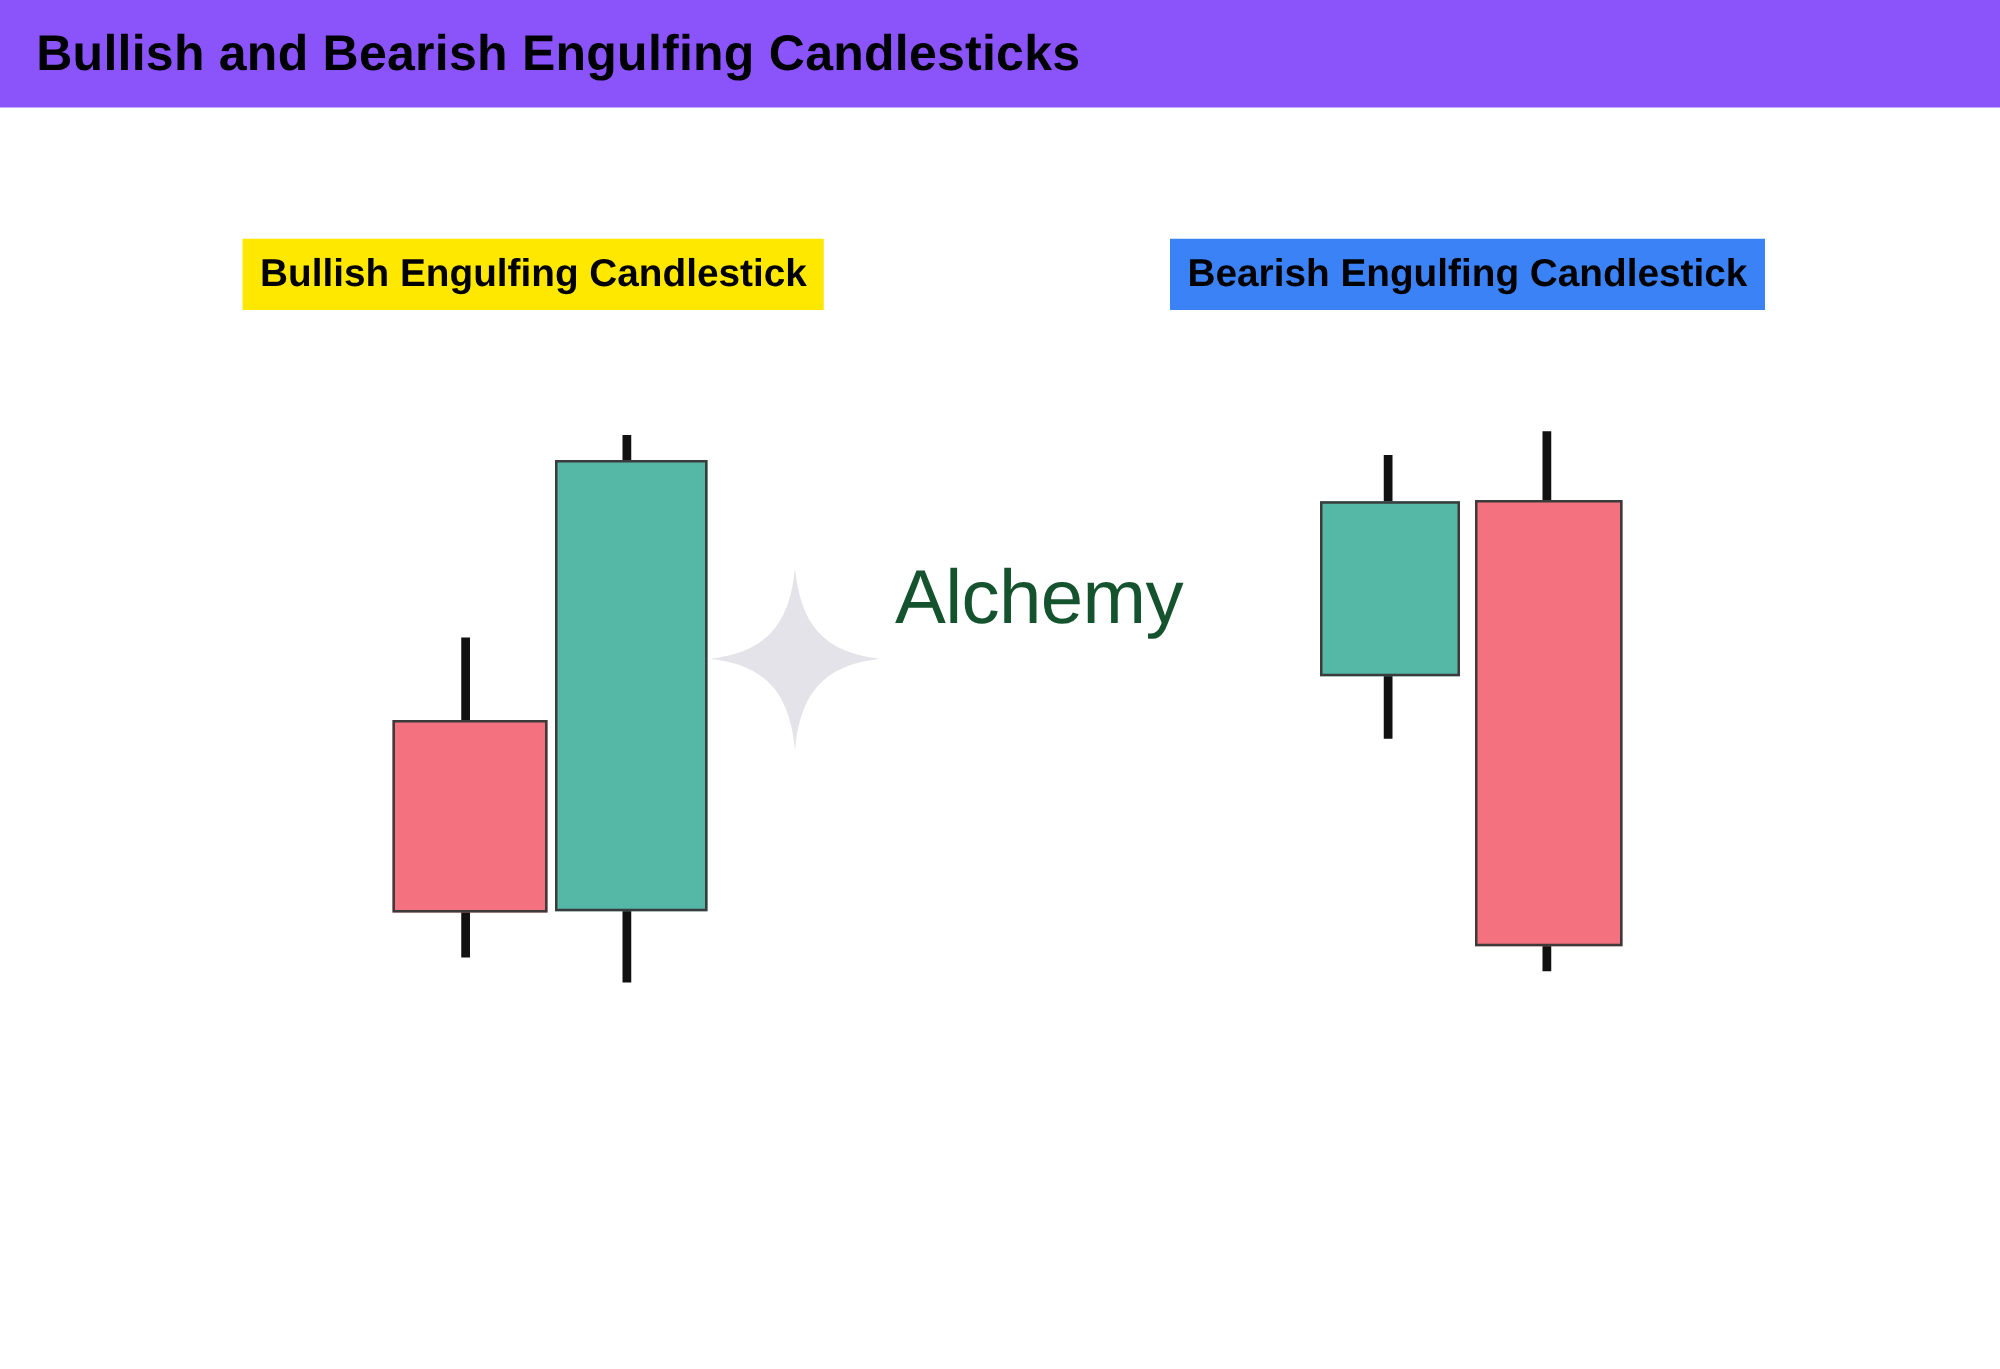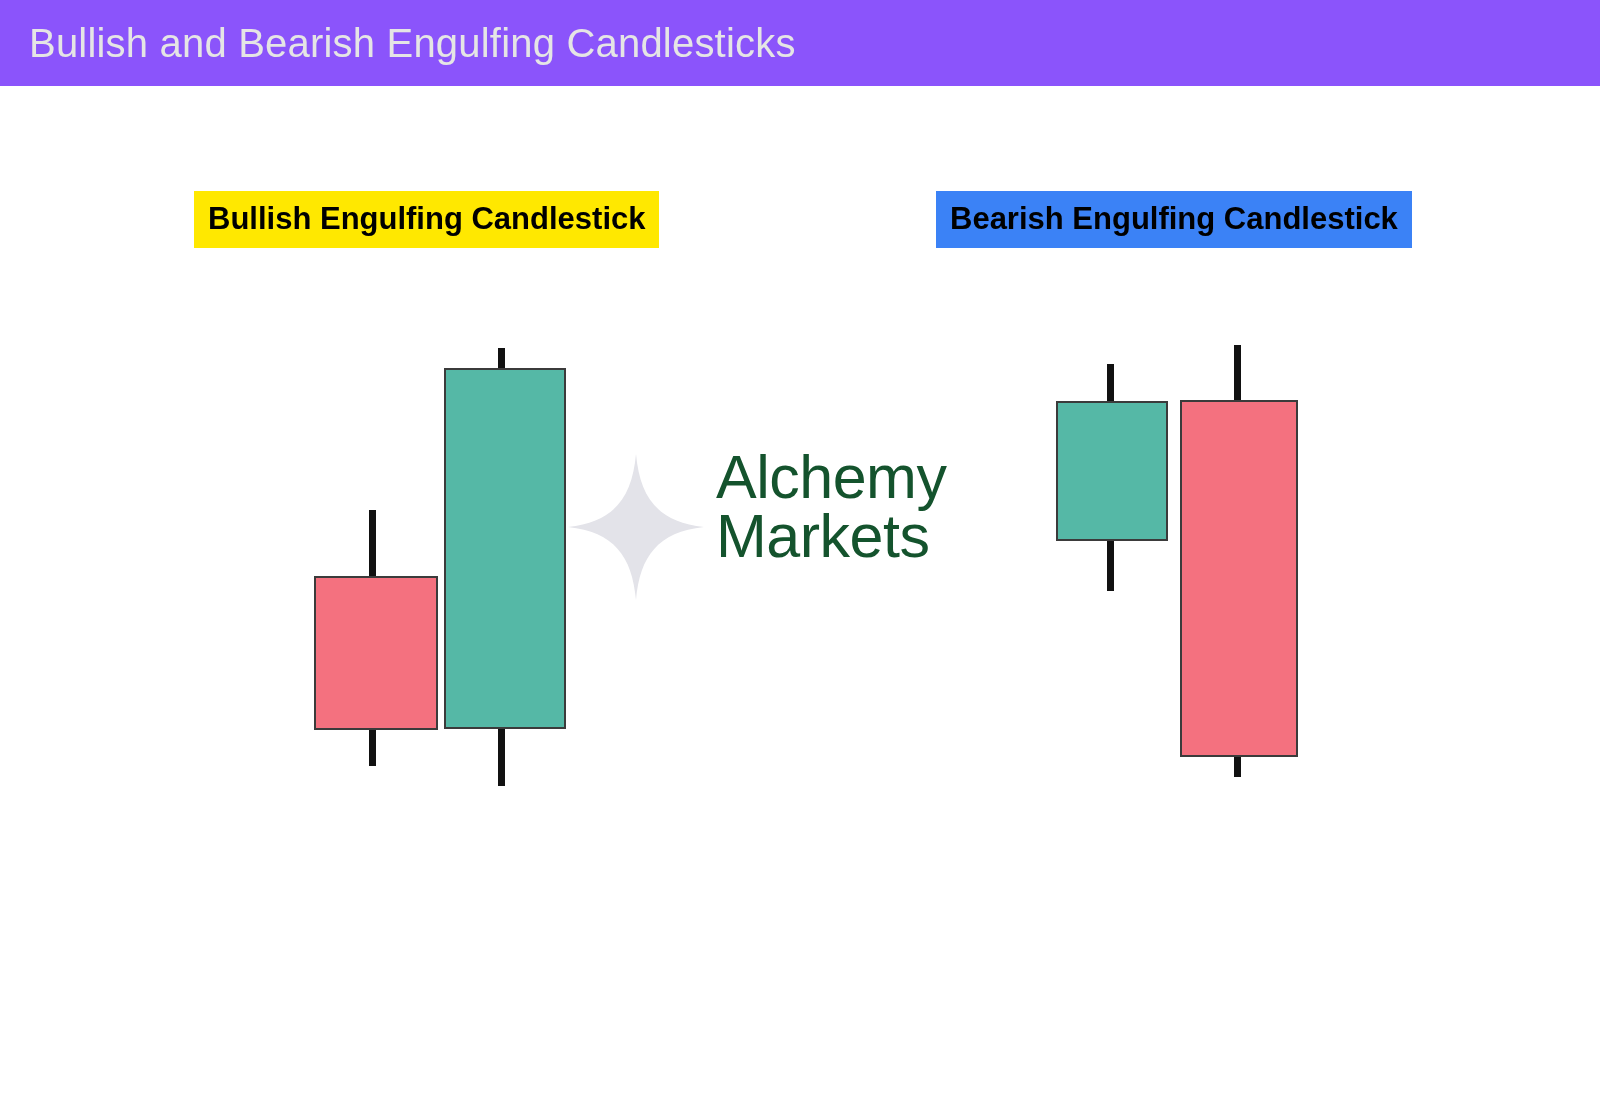--- a/index.html
+++ b/index.html
@@ -94,21 +94,21 @@
     font-weight: 400;
     letter-spacing: -0.5px;
     font-family: "Liberation Sans", sans-serif;
   }
   #watermark-wordmark span { display: block; }
 </style>
 </head>
 <body>
 
 <div id="title-bar" style="background: rgb(139, 84, 251);">
-  <div id="title-text" style="color: #e5e5e5;">Bullish and Bearish Engulfing Candlesticks</div>
+  <div id="title-text" style="color: #000000; font-weight: bold;">Bullish and Bearish Engulfing Candlesticks</div>
 </div>
 
 <div class="panel-label" id="label-bullish" style="background: rgb(255, 232, 0);">Bullish Engulfing Candlestick</div>
 
 <div class="panel-label" id="label-bearish" style="background: #3b82f6;">Bearish Engulfing Candlestick</div>
 
 <div class="candle" id="bullish-panel">
 
   <div>
     <div class="candle-wick" id="w-b1" style="left: 368.5px; top: 510px; height: 256px;"></div>
@@ -135,15 +135,14 @@
 </div>
 
 <div id="watermark">
   <div id="watermark-mark">
     <svg width="140" height="150" viewBox="0 0 140 150" aria-hidden="true">
       <path d="M70 2 C 74 46, 92 70, 138 75 C 92 80, 74 104, 70 148 C 66 104, 48 80, 2 75 C 48 70, 66 46, 70 2 Z" fill="#e3e3e9"></path>
     </svg>
   </div>
   <div id="watermark-wordmark">
     <span>Alchemy</span>
-    <span>Markets</span>
   </div>
 </div>
 
 </body></html>

